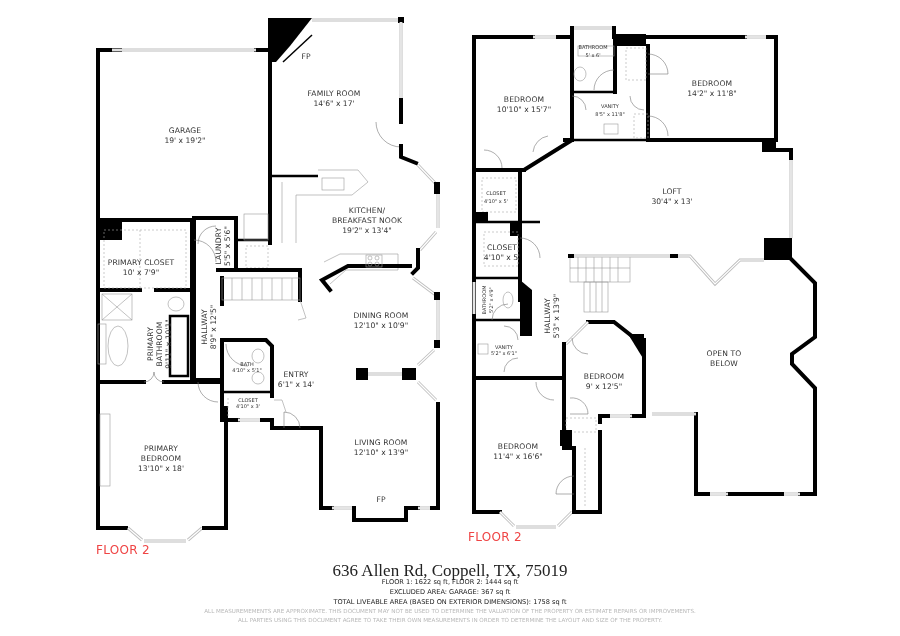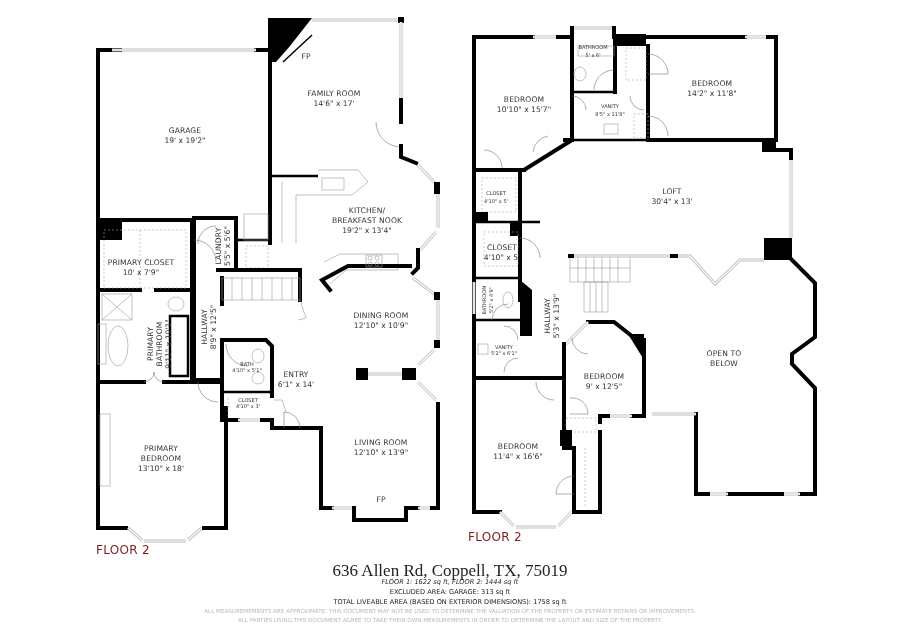--- a/index.html
+++ b/index.html
@@ -1,25 +1,25 @@
 <!DOCTYPE html>
 <html><head>
 <meta charset="utf-8">
 <style>
   html, body { margin: 0; padding: 0; background: #ffffff; }
   body { width: 900px; height: 636px; position: relative; overflow: hidden; font-family: "DejaVu Sans", sans-serif; color: #222; }
   #plan { position: absolute; left: 0; top: 0; width: 900px; height: 636px; }
   .room-name { font-family: "DejaVu Sans", sans-serif; font-size: 7.6px; fill: #333; text-anchor: middle; letter-spacing: 0.1px; }
   .room-dim { font-family: "DejaVu Sans", sans-serif; font-size: 7.6px; fill: #333; text-anchor: middle; }
   .room-small { font-family: "DejaVu Sans", sans-serif; font-size: 5px; fill: #333; text-anchor: middle; }
-  .floor-label { position: absolute; font-family: "DejaVu Sans", sans-serif; font-size: 12px; color: #7f1d1d; letter-spacing: 0.3px; }
+  .floor-label { position: absolute; font-family: "DejaVu Sans", sans-serif; font-size: 12px; color: #ef4444; letter-spacing: 0.3px; }
   .footer { position: absolute; left: 0; width: 900px; text-align: center; }
   .addr { top: 561px; font-size: 17px; color: #222; font-family: Liberation Serif, serif; }
   .line { font-size: 6.6px; color: #222; }
-  .l1 { top: 578px; font-style: italic; } .l2 { top: 588px; } .l3 { top: 598px; }
+  .l1 { top: 578px; } .l2 { top: 588px; } .l3 { top: 598px; }
   .disc { font-size: 5.6px; color: #b8b8b8; }
   .d1 { top: 608px; } .d2 { top: 617px; }
   .wall { fill: none; stroke: #000; stroke-width: 4; stroke-linecap: square; stroke-linejoin: miter; }
   .wall-thin { fill: none; stroke: #000; stroke-width: 2.5; }
   .win { fill: none; stroke: #bdbdbd; stroke-width: 3; }
   .winin { fill: none; stroke: #fff; stroke-width: 1.2; }
   .fix { fill: none; stroke: #999; stroke-width: 0.6; }
   .dash { fill: none; stroke: #aaa; stroke-width: 0.6; stroke-dasharray: 2 2; }
   .door { fill: none; stroke: #777; stroke-width: 0.6; }
   .solid { fill: #000; }
@@ -414,16 +414,16 @@
       <text class="room-dim" x="518" y="459">11'4" x 16'6"</text>
     </g>
   </g>
 </svg>
 
 <div class="floor-label" style="left:96px; top:543px;">FLOOR 2</div>
 <div class="floor-label" style="left:468px; top:530px;">FLOOR 2</div>
 
 <div class="footer addr">636 Allen Rd, Coppell, TX, 75019</div>
 <div class="footer line l1">FLOOR 1: 1622 sq ft, FLOOR 2: 1444 sq ft</div>
-<div class="footer line l2">EXCLUDED AREA: GARAGE: 313 sq ft</div>
+<div class="footer line l2">EXCLUDED AREA: GARAGE: 367 sq ft</div>
 <div class="footer line l3">TOTAL LIVEABLE AREA (BASED ON EXTERIOR DIMENSIONS): 1758 sq ft</div>
 <div class="footer disc d1">ALL MEASUREMEMENTS ARE APPROXIMATE. THIS DOCUMENT MAY NOT BE USED TO DETERMINE THE VALUATION OF THE PROPERTY OR ESTIMATE REPAIRS OR IMPROVEMENTS.</div>
 <div class="footer disc d2">ALL PARTIES USING THIS DOCUMENT AGREE TO TAKE THEIR OWN MEASUREMENTS IN ORDER TO DETERMINE THE LAYOUT AND SIZE OF THE PROPERTY.</div>
 
 </body></html>

